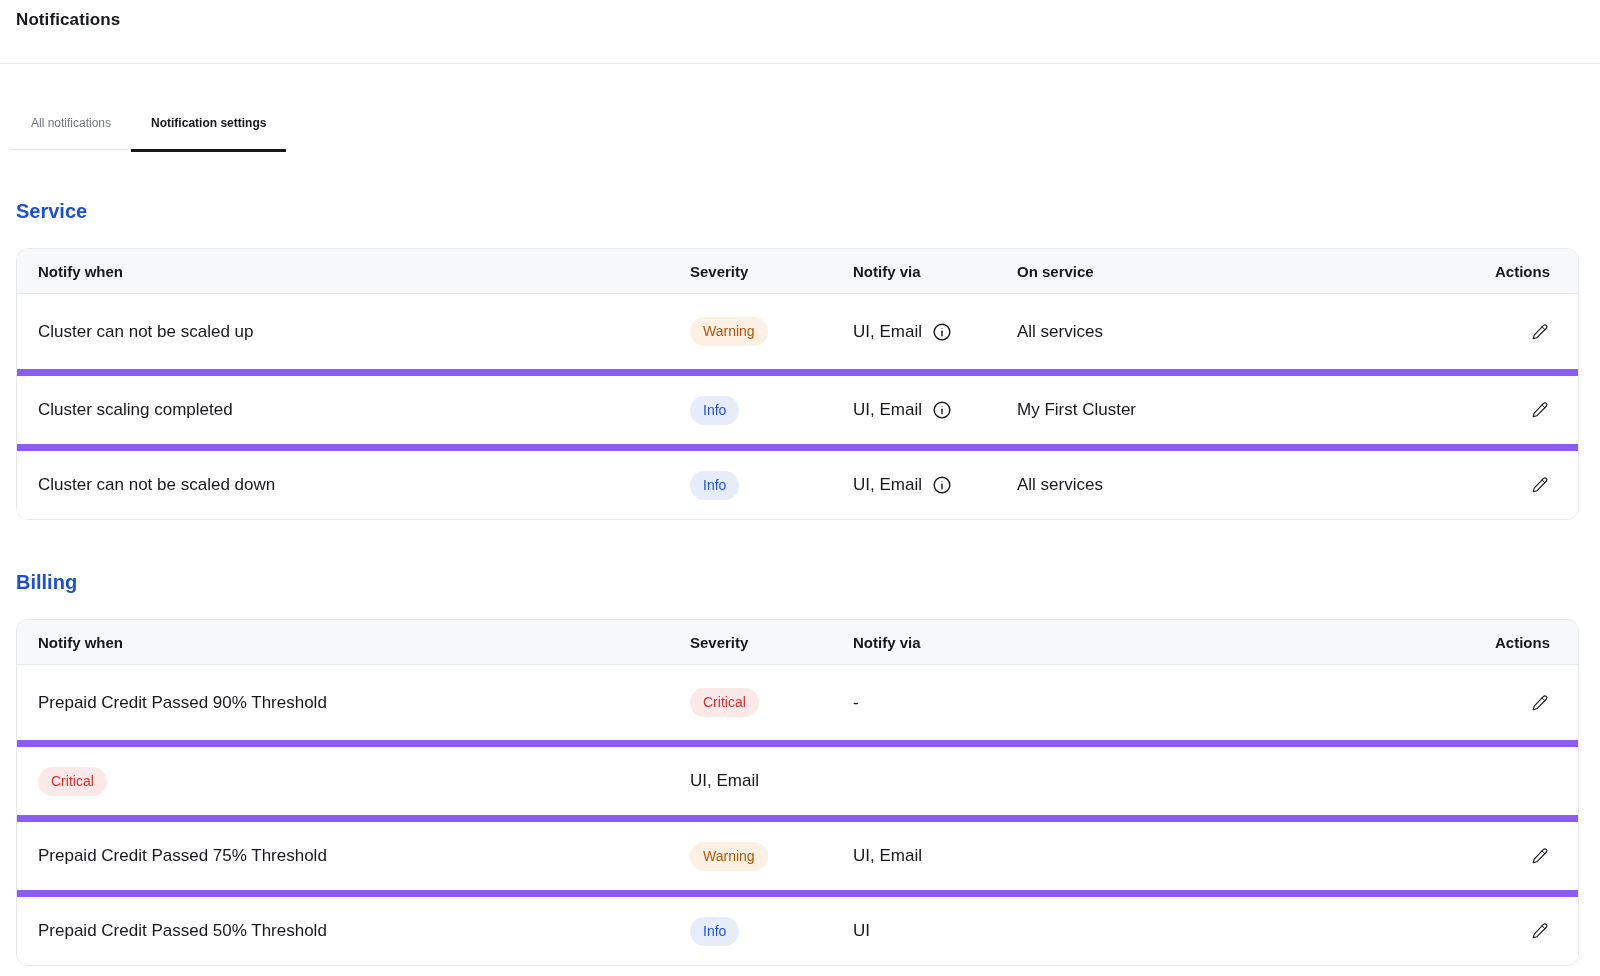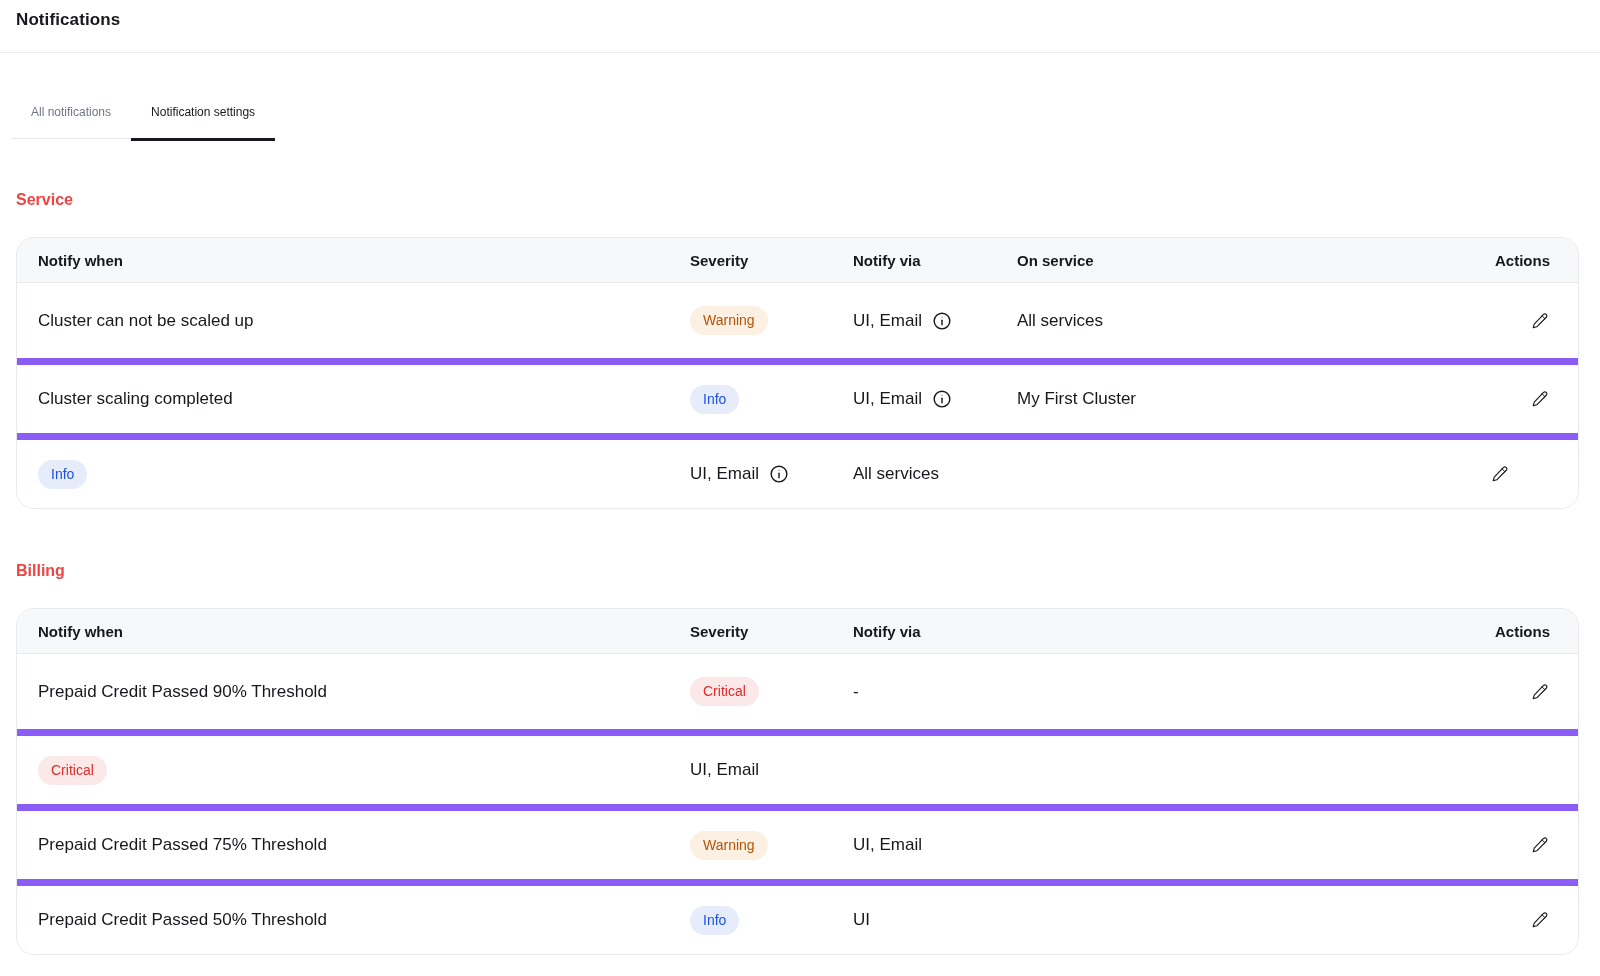--- a/index.html
+++ b/index.html
@@ -6,21 +6,21 @@
   html, body { margin: 0; padding: 0; background: #ffffff; }
   body {
     width: 1600px; height: 976px;
     font-family: "Liberation Sans", "DejaVu Sans", sans-serif;
     color: #16181d;
     overflow: hidden;
   }
 
   
   .page-header {
-    height: 53px;
+    height: 64px;
     padding: 7px 16px 0;
     border-bottom: 1px solid #e9ebee;
   }
   .page-title {
     margin: 0;
     font-size: 17px;
     font-weight: 700;
     line-height: 26px;
     letter-spacing: .1px;
   }
@@ -35,38 +35,38 @@
     padding: 0 20px 16px;
     font-size: 12px;
     line-height: 20px;
     color: #6f7683;
     cursor: pointer;
     box-shadow: 0 1px 0 0 #e6e8eb;
     white-space: nowrap;
   }
   .tab.active {
     color: #16181d;
-    font-weight: 400;
+    font-weight: 700;
     box-shadow: 0 3px 0 0 #16181d;
   }
 
   
   .sections { margin: 0 21px 0 16px; }
   .section-heading {
     margin: 50px 0 25px;
-    font-size: 16px;
+    font-size: 20px;
     font-weight: 700;
     line-height: 24px;
-    color: #ef4444;
+    color: #1d4ed8;
   }
 
   
   .table {
     border: 1px solid #e7e9ed;
-    border-radius: 18px;
+    border-radius: 12px;
     overflow: hidden;
     background: #fff;
   }
   .thead, .trow {
     display: grid;
     grid-template-columns: 652px 163px 164px 1fr 40px;
     align-items: center;
     padding: 0 28px 0 21px;
   }
   .table.no-service .thead,
@@ -205,20 +205,21 @@
           <svg viewBox="0 0 24 24" fill="none" stroke="currentColor" stroke-width="1.5" stroke-linejoin="round" stroke-linecap="round">
             <path d="M16.7 3.3a2.6 2.6 0 0 1 3.7 3.7L7.7 19.7 3 21l1.3-4.7L16.7 3.3z"></path>
             <path d="M14.8 5.2l3.7 3.7" stroke-width="1.3"></path>
           </svg>
         </span>
       </button>
     </div>
   </div>
 
   <div class="trow">
+    <div class="cell c-when">Cluster can not be scaled down</div>
     <div class="cell c-sev">
       <span class="badge badge-info">Info</span>
     </div>
     <div class="cell c-via">
       <span class="via-text">UI, Email</span>
       <span class="info-icon">
         <svg viewBox="0 0 24 24" fill="none" stroke="currentColor" stroke-width="1.7" stroke-linecap="round">
           <circle cx="12" cy="12" r="9.4"></circle>
           <line x1="12" y1="11" x2="12" y2="16.6"></line>
           <circle cx="12" cy="7.4" r="0.6" fill="currentColor" stroke="none"></circle>

